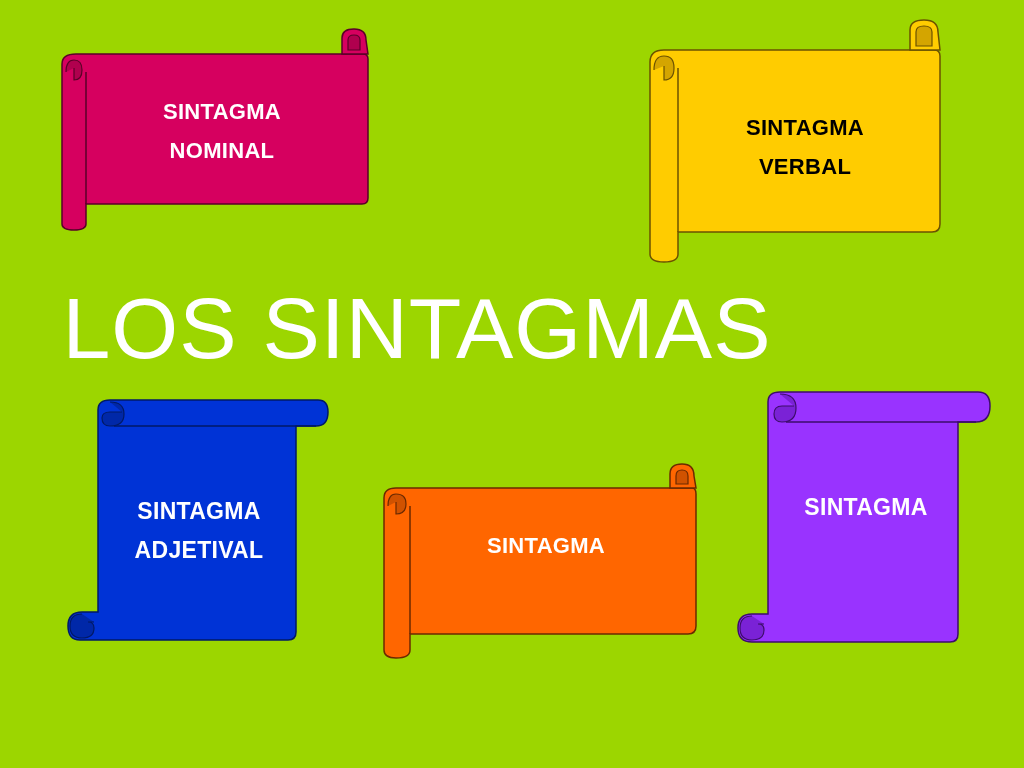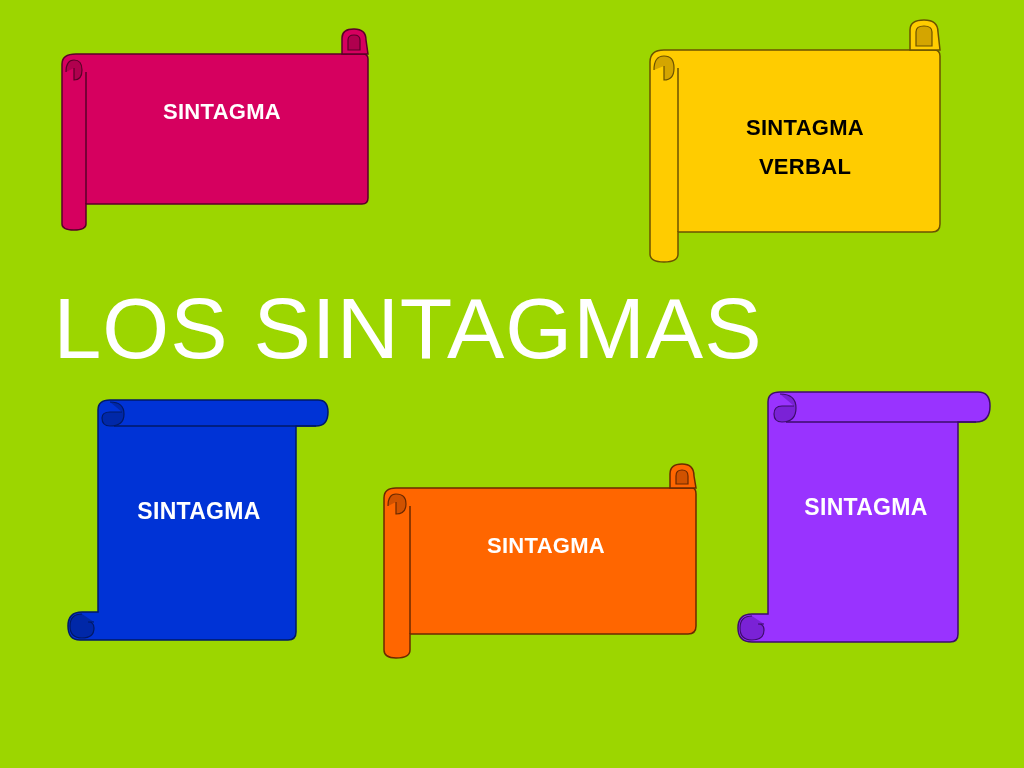--- a/index.html
+++ b/index.html
@@ -11,21 +11,21 @@
     }
     .scroll { position: absolute; }
     .scroll svg { position: absolute; left: 0; top: 0; overflow: visible; }
     .scroll .label {
       position: absolute;
       display: flex; flex-direction: column; align-items: center; justify-content: center;
       font-weight: bold; font-size: 22px; line-height: 39px; letter-spacing: 0.3px;
       text-align: center;
     }
     .title {
-      position: absolute; left: 0; width: 816px; top: 278px;
+      position: absolute; left: 9px; width: 816px; top: 278px;
       text-align: center; color: #ffffff;
       font-size: 86px; line-height: 100px; font-weight: normal;
       letter-spacing: 1px;
     }
   </style>
 </head>
 <body>
 
 <div class="scroll" style="left:58px; top:28px; width:312px; height:206px;">
   <svg width="312" height="206">
@@ -33,20 +33,21 @@
     <path d="M18,26 L305,26 Q310,26 310,31 L310,170 Q310,176 304,176 L28,176 L28,196 Q28,202 16,202 Q4,202 4,196 L4,36 Q4,26 18,26 Z" fill="#d6005f" stroke="#5a0028" stroke-width="1.5"></path>
 
     <path d="M284,26 L284,10 Q284,1 296,1 Q308,1 308,12 L310,26 Z" fill="#d6005f" stroke="#5a0028" stroke-width="1.5"></path>
     <path d="M290,22 L290,12 Q290,7 296,7 Q302,7 302,12 L302,22 Z" fill="#b0004e" stroke="#5a0028" stroke-width="1.2"></path>
 
     <line x1="28" y1="44" x2="28" y2="176" stroke="#5a0028" stroke-width="1.5"></line>
     <path d="M8,44 Q8,32 16,32 Q24,32 24,42 Q24,52 16,52 L16,40" fill="#b0004e" stroke="#5a0028" stroke-width="1.2"></path>
   </svg>
   <div class="label" style="left:40px; top:64px; width:248px; color:#ffffff;">
     <span>SINTAGMA</span>
+    <span>NOMINAL</span>
   </div>
 </div>
 
 <div class="scroll" style="left:646px; top:18px; width:298px; height:248px;">
   <svg width="298" height="248">
     <path d="M18,32 L288,32 Q294,32 294,38 L294,206 Q294,214 286,214 L32,214 L32,236 Q32,244 18,244 Q4,244 4,236 L4,44 Q4,32 18,32 Z" fill="#ffcc00" stroke="#6b5200" stroke-width="1.5"></path>
     <path d="M264,32 L264,12 Q264,2 278,2 Q292,2 292,14 L294,32 Z" fill="#ffcc00" stroke="#6b5200" stroke-width="1.5"></path>
     <path d="M270,28 L270,14 Q270,8 278,8 Q286,8 286,14 L286,28 Z" fill="#d4a500" stroke="#6b5200" stroke-width="1.2"></path>
     <line x1="32" y1="50" x2="32" y2="214" stroke="#6b5200" stroke-width="1.5"></line>
     <path d="M8,52 Q8,38 18,38 Q28,38 28,50 Q28,62 18,62 L18,48" fill="#d4a500" stroke="#6b5200" stroke-width="1.2"></path>
@@ -62,20 +63,21 @@
 
     <path d="M34,14 Q34,4 46,4 L254,4 Q264,4 264,16 Q264,30 252,30 L232,30 L232,236 Q232,244 224,244 L16,244 Q4,244 4,230 Q4,216 18,216 L34,216 Z" fill="#0033d6" stroke="#001a66" stroke-width="1.5"></path>
 
     <line x1="50" y1="30" x2="252" y2="30" stroke="#001a66" stroke-width="1.5"></line>
     <path d="M46,6 Q60,6 60,18 Q60,30 46,30 Q38,30 38,22 Q38,16 46,16 L58,16" fill="#0028a8" stroke="#001a66" stroke-width="1.2"></path>
 
     <path d="M18,218 Q6,218 6,230 Q6,242 18,242 Q30,242 30,232 Q30,226 24,226 L30,226" fill="#0028a8" stroke="#001a66" stroke-width="1.2"></path>
   </svg>
   <div class="label" style="left:40px; top:96px; width:190px; color:#ffffff; font-size:23px;">
     <span>SINTAGMA</span>
+    <span>ADJETIVAL</span>
   </div>
 </div>
 
 <div class="scroll" style="left:380px; top:462px; width:320px; height:200px;">
   <svg width="320" height="200">
     <path d="M16,26 L312,26 Q316,26 316,32 L316,164 Q316,172 308,172 L30,172 L30,188 Q30,196 16,196 Q4,196 4,188 L4,36 Q4,26 16,26 Z" fill="#ff6600" stroke="#6b2a00" stroke-width="1.5"></path>
     <path d="M290,26 L290,12 Q290,2 302,2 Q314,2 314,14 L316,26 Z" fill="#ff6600" stroke="#6b2a00" stroke-width="1.5"></path>
     <path d="M296,22 L296,14 Q296,8 302,8 Q308,8 308,14 L308,22 Z" fill="#d05200" stroke="#6b2a00" stroke-width="1.2"></path>
     <line x1="30" y1="44" x2="30" y2="172" stroke="#6b2a00" stroke-width="1.5"></line>
     <path d="M8,44 Q8,32 16,32 Q26,32 26,42 Q26,52 16,52 L16,40" fill="#d05200" stroke="#6b2a00" stroke-width="1.2"></path>

